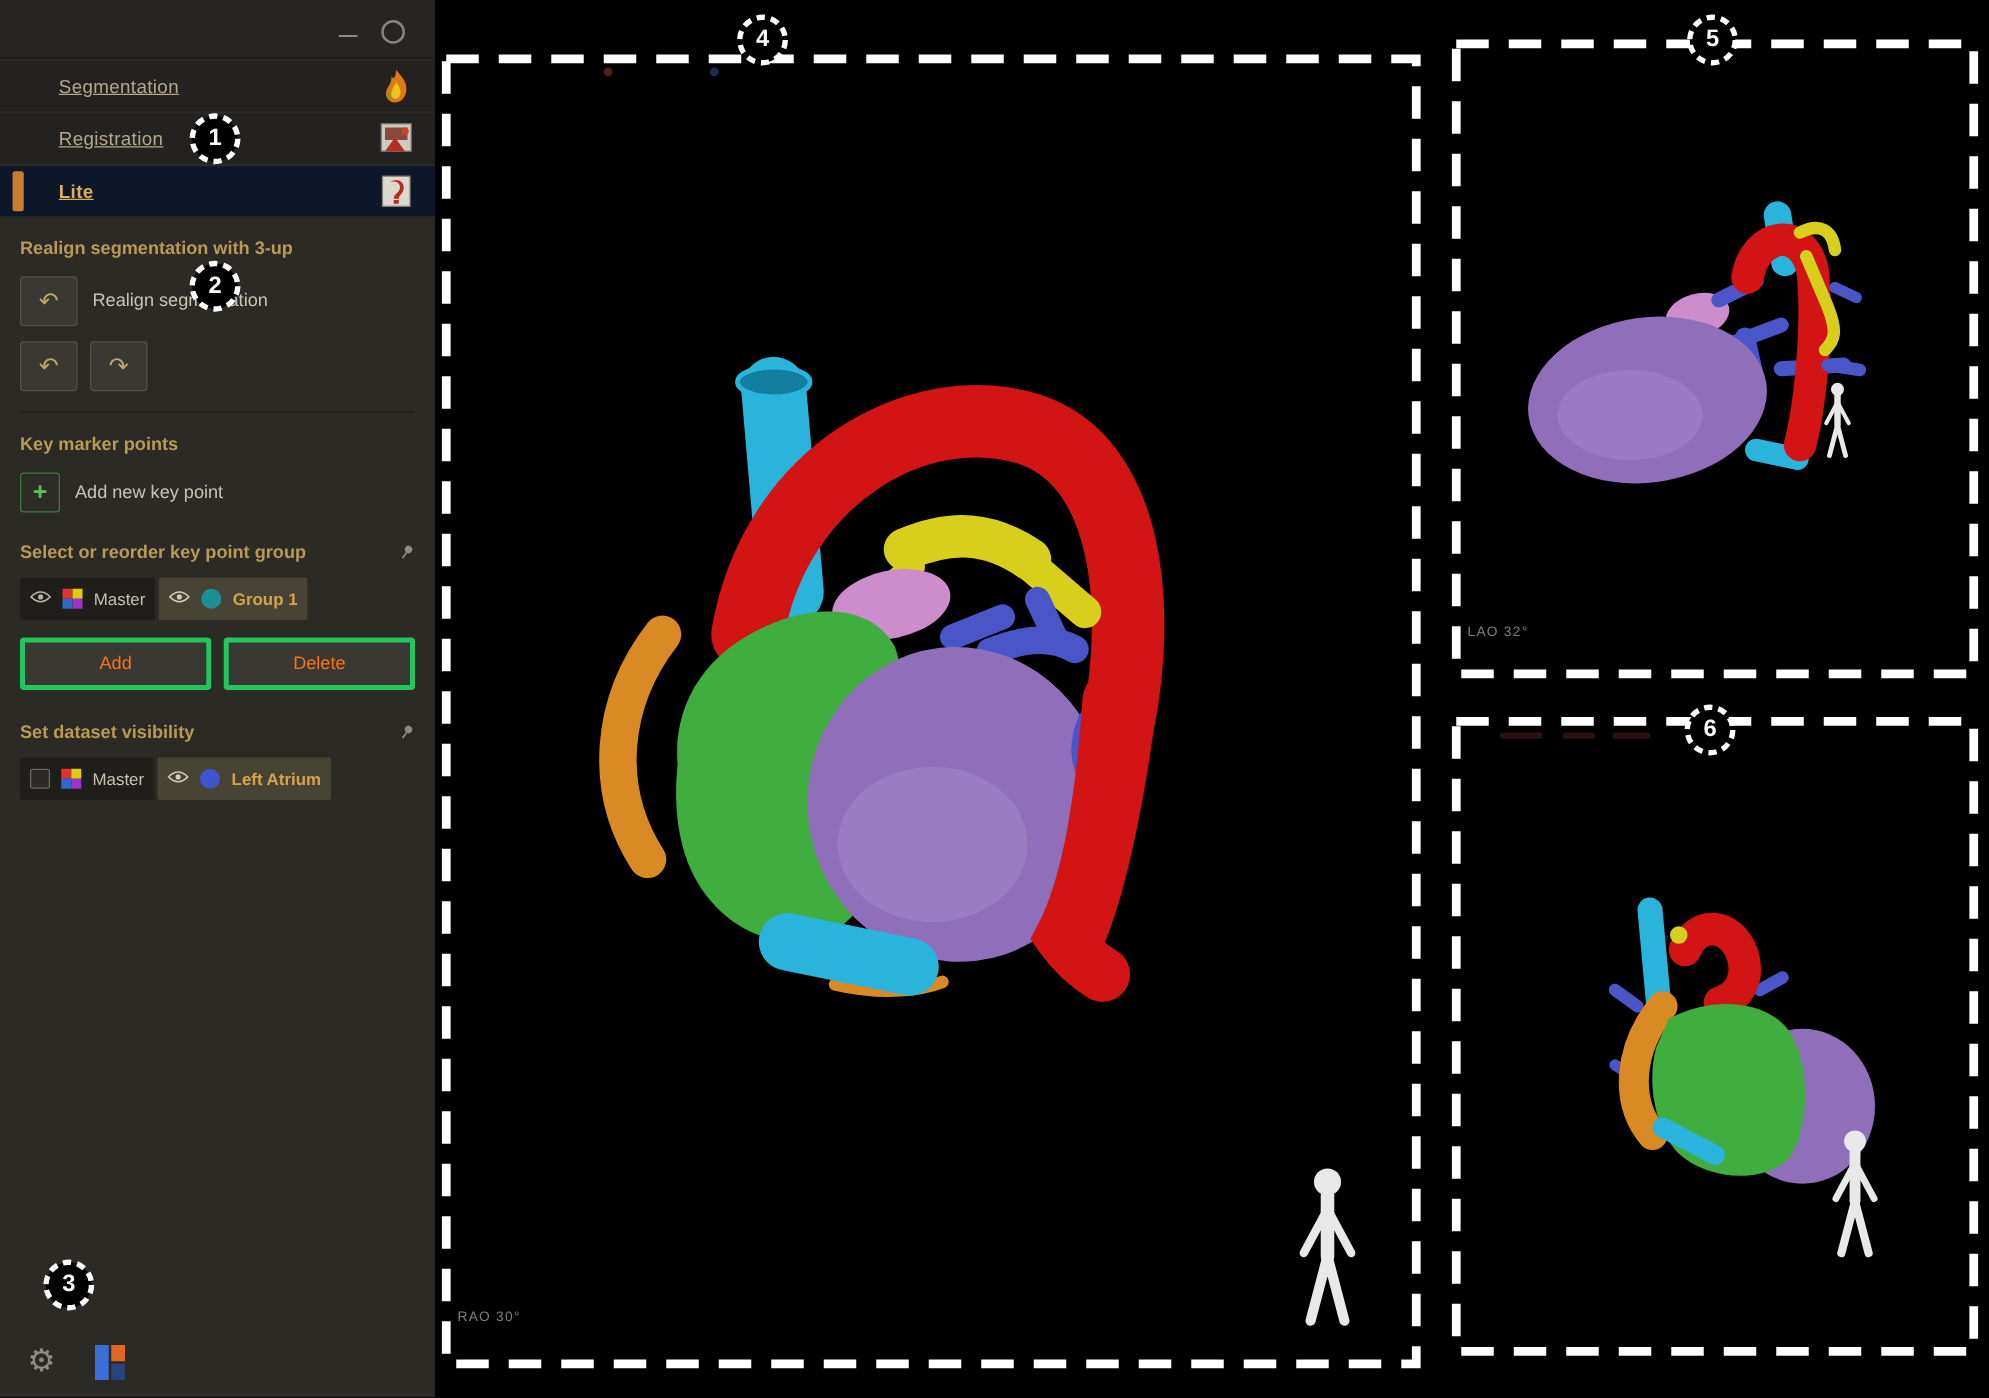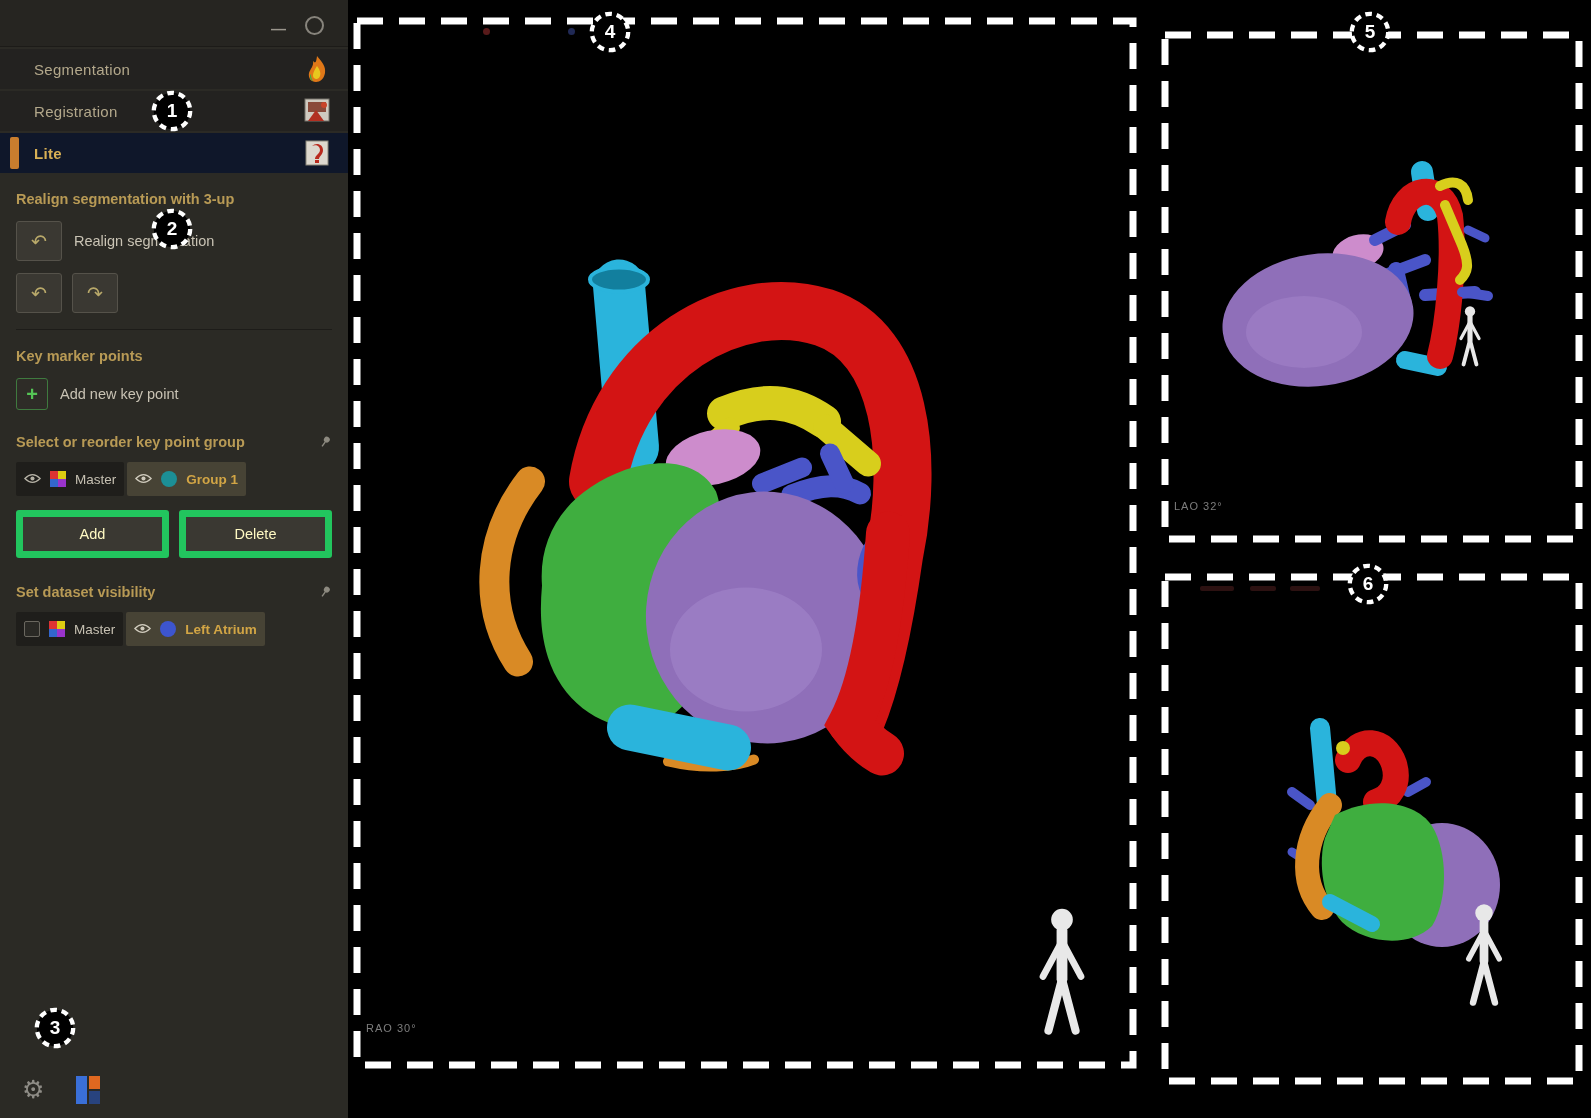--- a/index.html
+++ b/index.html
@@ -4,21 +4,21 @@
 <style>
   html,body{margin:0;padding:0;background:#000;}
   #app{position:relative;width:1591px;height:1118px;background:#000;overflow:hidden;
        font-family:"Liberation Sans",sans-serif;-webkit-font-smoothing:antialiased;}
   
   .sidebar{position:absolute;left:0;top:0;width:348px;height:1118px;background:#2b2a25;}
   .topbar{height:46px;position:relative;background:#262521;border-bottom:1px solid #1c1b18;}
   .min-dash{position:absolute;right:62px;top:20px;color:#9a968c;font-size:15px;font-weight:bold;}
   .help-ring{position:absolute;right:24px;top:16px;width:15px;height:15px;border:2px solid #87847c;border-radius:50%;}
   .mod-row{position:relative;height:40px;margin-top:2px;background:#232220;display:flex;align-items:center;}
-  .mod-row .lbl{margin-left:34px;font-size:15px;color:#b3a88b;letter-spacing:.3px;}
+  .mod-row .lbl{margin-left:47px;font-size:15px;color:#b3a88b;letter-spacing:.3px;text-decoration:underline;}
   .mod-row .mico{position:absolute;right:16px;top:5px;width:30px;height:30px;}
   .mod-row.active{background:#0f172a;}
   .mod-row.active .lbl{color:#d8b055;font-weight:bold;}
   .accent-bar{position:absolute;left:10px;top:4px;width:9px;height:32px;border-radius:2px;}
   .panel{padding:0 16px;}
   .ptitle{margin-top:18px;font-size:14.5px;font-weight:bold;color:#b89a55;position:relative;}
   .ptitle .pin{position:absolute;right:0;top:1px;}
   .toolrow{margin-top:14px;display:flex;align-items:center;gap:12px;}
   .toolrow .tlabel{font-size:14.5px;color:#c9c3b4;}
   .sqbtn{width:44px;height:38px;background:#3a3832;border:1px solid #55524a;border-radius:3px;
@@ -31,21 +31,21 @@
   .vlist{margin-top:12px;display:flex;flex-direction:row;gap:3px;}
   .vrow{height:34px;background:#1f1e1b;display:flex;align-items:center;gap:9px;padding:0 8px;border-radius:2px;}
   .vrow.sel{background:#474335;}
   .vrow .vlabel{font-size:13.5px;color:#c6c0b2;}
   .vrow.sel .vlabel{color:#d2a545;font-weight:bold;}
   .swatch{width:16px;height:16px;border-radius:2px;flex:0 0 auto;}
   .sw-multi{display:grid;grid-template-columns:8px 8px;grid-template-rows:8px 8px;}
   .sw-multi i{display:block;}
   .chk{width:14px;height:14px;border:1px solid #6a675f;background:#2a2925;border-radius:2px;flex:0 0 auto;}
   .chk.filled{background:#4a463d;}
-  .wbtn{flex:1;height:34px;background:#3a3832;border:7px solid #22c55e;border-radius:3px;color:#fef9c3;
+  .wbtn{flex:1;height:34px;background:#3a3832;border:4px solid #22c55e;border-radius:3px;color:#f97316;
         font-size:14.5px;display:flex;align-items:center;justify-content:center;}
   .side-bottom{position:absolute;left:22px;bottom:16px;display:flex;gap:32px;align-items:flex-end;}
   .gear{color:#8e8c86;font-size:25px;line-height:1;}
   .logo{width:24px;height:26px;display:grid;grid-template-columns:11px 11px;grid-template-rows:13px 13px;gap:2px;}
   .logo i{display:block;}
   
   .view{position:absolute;background:#000;}
   .frame{position:absolute;inset:0;pointer-events:none;}
   .cal{position:absolute;width:46px;height:46px;z-index:30;}
   .cal .num{position:absolute;inset:0;display:flex;align-items:center;justify-content:center;
@@ -195,21 +195,21 @@
     <div class="side-bottom">
       <span class="gear">⚙</span>
       <span class="logo">
         <i style="background:#3a6fd8;grid-row:1/3;"></i>
           <i style="background:#e06820;"></i>
           <i style="background:#28437e;"></i>
       </span>
     </div>
   </div>
 
-  <div class="view" style="left:352px;top:16px;width:786px;height:1054px;">
+  <div class="view" style="left:352px;top:42px;width:786px;height:1054px;">
     <svg class="frame" width="786" height="1054">
       <rect x="5" y="5" width="776" height="1044" fill="none" stroke="#ffffff" stroke-width="7" stroke-dasharray="26 16"></rect>
     </svg>
     <span class="dot" style="left:131px;top:12px;background:#a03030;"></span>
     <span class="dot" style="left:216px;top:12px;background:#3a4a9a;"></span>
 
     <svg class="heart" style="left:78px;top:195px;" width="560" height="625" viewBox="0 0 560 620">
       <g fill="none" stroke-linecap="round" stroke="#d98a25">
         <path d="M100 268 C 58 322, 52 392, 88 448" stroke-width="30"></path>
         <path d="M238 548 C 272 556, 304 554, 324 546" stroke-width="10"></path>

